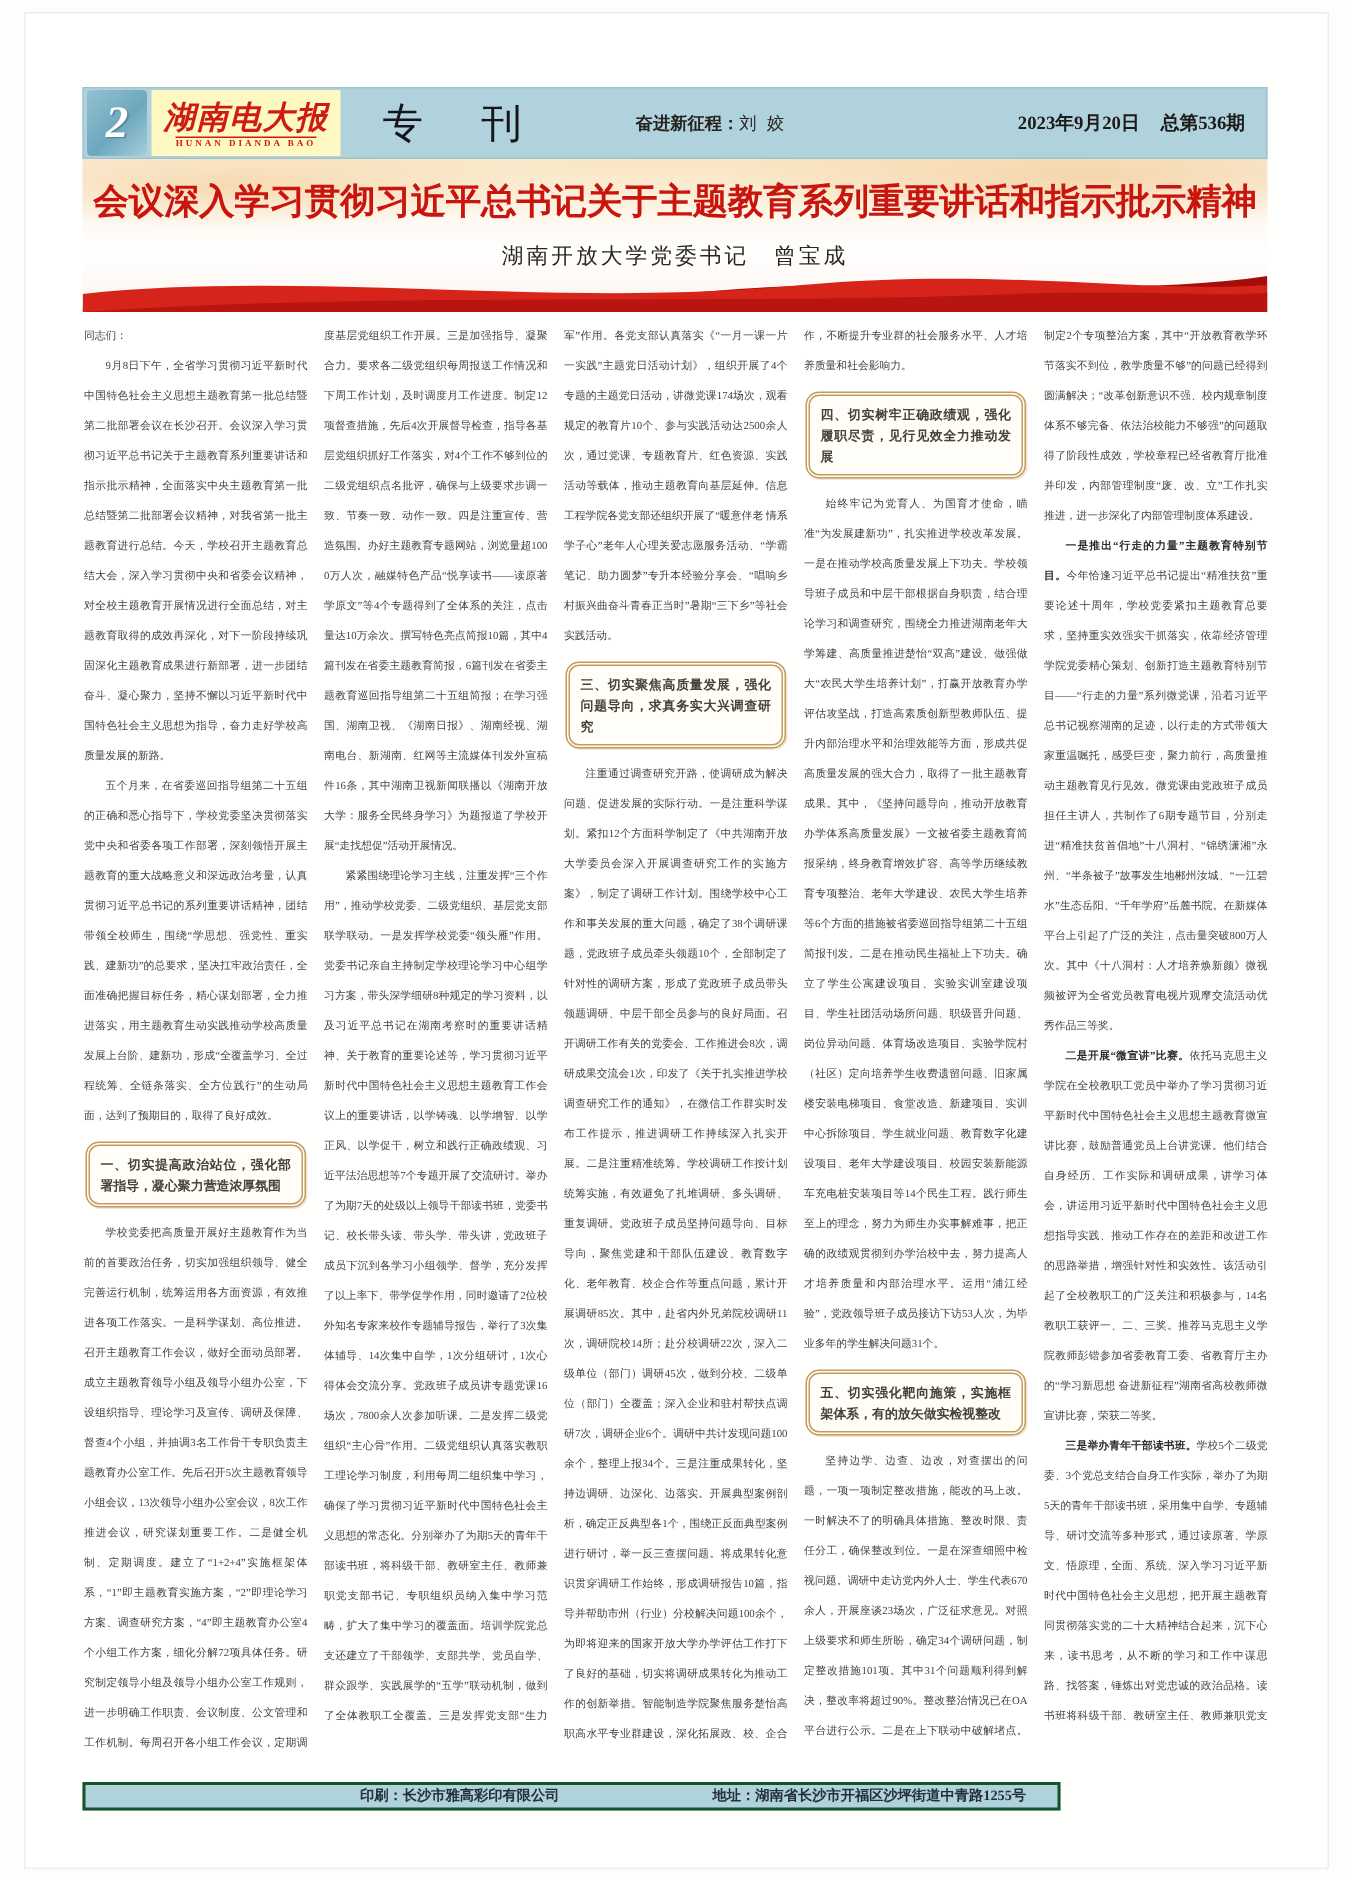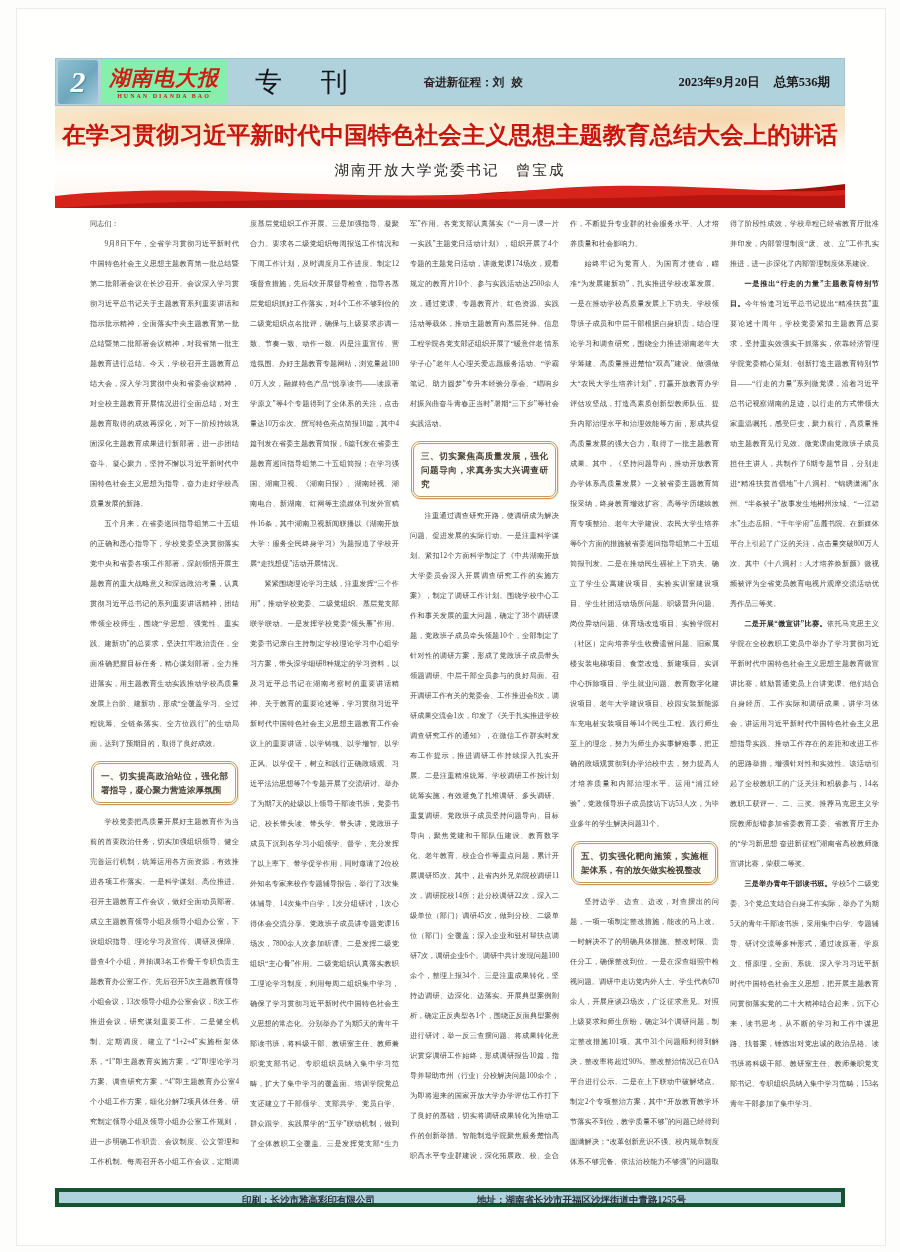--- a/index.html
+++ b/index.html
@@ -20,40 +20,40 @@
     display:flex;align-items:center;box-sizing:border-box;
   }
   .pagenum-tile{
     width:40px;height:44px;margin-left:2px;border-radius:3px;
     background:linear-gradient(135deg,#93c1d2 0%,#6ea7bd 55%,#a6cedd 100%);
     color:#ffffff;font-size:30px;font-weight:bold;font-style:italic;
     display:flex;align-items:center;justify-content:center;
     text-shadow:1px 1px 1px #4d8196;flex:0 0 auto;
   }
   .masthead-box{
-    background:#86efac;height:42px;margin-left:3px;padding:2px 8px 0 8px;
+    background:#fef9c3;height:42px;margin-left:3px;padding:2px 8px 0 8px;
     display:flex;flex-direction:column;align-items:center;justify-content:center;flex:0 0 auto;
   }
   .masthead-cn{
     color:#cf1c12;font-size:21px;font-weight:bold;font-style:italic;
     letter-spacing:1px;line-height:23px;white-space:nowrap;
   }
   .masthead-en{
     color:#cf1c12;font-size:6px;font-weight:bold;letter-spacing:2px;
     border-top:1px solid #cf1c12;padding-top:1px;margin-top:1px;white-space:nowrap;
   }
   .edition{
     font-size:27px;color:#15161a;letter-spacing:16px;margin-left:28px;
     font-weight:400;white-space:nowrap;flex:0 0 auto;
   }
   .editor{
     font-size:11.5px;color:#272220;font-weight:bold;margin-left:60px;
     white-space:nowrap;flex:0 0 auto;
   }
-  .editor .editor-name{font-weight:bold;letter-spacing:2px;}
+  .editor .editor-name{font-weight:normal;letter-spacing:2px;}
   .issue-info{
     margin-left:auto;margin-right:14px;font-size:12.5px;font-weight:bold;
     color:#1d1b19;white-space:nowrap;
   }
   .issue-info span{margin-left:14px;}
   
   .title-banner{
     position:absolute;left:55px;top:106px;width:790px;height:102px;
     background:
       radial-gradient(ellipse 300px 40px at 12% 18%, rgba(244,200,140,.55), rgba(244,200,140,0) 70%),
@@ -70,36 +70,36 @@
   .article-byline{
     margin-top:11px;text-align:center;color:#2a2520;font-size:14.5px;
     letter-spacing:2px;font-weight:500;
   }
   .ribbon{position:absolute;left:0;bottom:0;width:790px;height:30px;display:block;}
   
   .article-columns{
     position:absolute;left:56px;top:214px;width:789px;height:958px;
     column-count:5;column-gap:11px;column-fill:auto;
     font-size:7.2px;line-height:20px;color:#3f3f3f;
-    text-align:justify;overflow:hidden;margin-left:34px;
+    text-align:justify;overflow:hidden;
   }
   .para{margin:0;text-indent:2em;word-break:break-all;}
   .para.noindent{text-indent:0;}
   .para b{color:#2e2c2a;}
   .sec-head{
     border:3px double #c49a5e;border-radius:9px;
     margin:7px 1px;padding:5px 7px;
     font-size:8.6px;line-height:14px;font-weight:bold;color:#4a4238;
     text-indent:0;break-inside:avoid;background:#fffdf8;
     box-shadow:1px 1px 0 rgba(196,154,94,.25);
   }
   
   .footer-bar{
-    position:absolute;left:55px;top:1188px;width:790px;height:19px;
-    background:#b0d2dc;border:4px solid #14532d;box-sizing:border-box;
+    position:absolute;left:55px;top:1188px;width:652px;height:19px;
+    background:#b0d2dc;border:2px solid #14532d;box-sizing:border-box;
     font-size:9.5px;color:#26303a;font-weight:bold;line-height:17px;
   }
   .footer-print{position:absolute;left:183px;top:0;}
   .footer-address{position:absolute;left:418px;top:0;text-align:center;}
 </style>
 </head>
 <body>
 
 <div class="sheet-edge"></div>
 
@@ -108,38 +108,39 @@
   <div class="masthead-box">
     <div class="masthead-cn">湖南电大报</div>
     <div class="masthead-en">HUNAN DIANDA BAO</div>
   </div>
   <div class="edition">专 刊</div>
   <div class="editor"><span>奋进新征程：</span><span class="editor-name">刘 姣</span></div>
   <div class="issue-info"><span>2023年9月20日</span><span>总第536期</span></div>
 </div>
 
 <div class="title-banner">
-  <div class="article-title">在学习贯彻习近平新时代中国特色社会主义思想主题教育总结大会上的讲话</div>
+  <div class="article-title">会议深入学习贯彻习近平总书记关于主题教育系列重要讲话和指示批示精神</div>
   <div class="article-byline">湖南开放大学党委书记　曾宝成</div>
   <svg class="ribbon" viewBox="0 0 790 30" preserveAspectRatio="none">
     <path d="M0,26 C120,6 260,30 420,16 C560,4 680,22 790,6 L790,30 L0,30 Z" fill="#a50d08"></path>
     <path d="M0,18 C150,2 320,28 480,12 C610,0 710,18 790,12 L790,30 L0,30 Z" fill="#d7241a"></path>
     <path d="M0,30 C200,16 420,26 620,18 C700,15 760,20 790,17 L790,30 Z" fill="#b81410"></path>
   </svg>
 </div>
 
 <div class="article-columns">
     <p class="para noindent">同志们：</p>
     <p class="para">9月8日下午，全省学习贯彻习近平新时代中国特色社会主义思想主题教育第一批总结暨第二批部署会议在长沙召开。会议深入学习贯彻习近平总书记关于主题教育系列重要讲话和指示批示精神，全面落实中央主题教育第一批总结暨第二批部署会议精神，对我省第一批主题教育进行总结。今天，学校召开主题教育总结大会，深入学习贯彻中央和省委会议精神，对全校主题教育开展情况进行全面总结，对主题教育取得的成效再深化，对下一阶段持续巩固深化主题教育成果进行新部署，进一步团结奋斗、凝心聚力，坚持不懈以习近平新时代中国特色社会主义思想为指导，奋力走好学校高质量发展的新路。</p>
     <p class="para">五个月来，在省委巡回指导组第二十五组的正确和悉心指导下，学校党委坚决贯彻落实党中央和省委各项工作部署，深刻领悟开展主题教育的重大战略意义和深远政治考量，认真贯彻习近平总书记的系列重要讲话精神，团结带领全校师生，围绕“学思想、强党性、重实践、建新功”的总要求，坚决扛牢政治责任，全面准确把握目标任务，精心谋划部署，全力推进落实，用主题教育生动实践推动学校高质量发展上台阶、建新功，形成“全覆盖学习、全过程统筹、全链条落实、全方位践行”的生动局面，达到了预期目的，取得了良好成效。</p>
     <div class="sec-head">一、切实提高政治站位，强化部署指导，凝心聚力营造浓厚氛围</div>
     <p class="para">学校党委把高质量开展好主题教育作为当前的首要政治任务，切实加强组织领导、健全完善运行机制，统筹运用各方面资源，有效推进各项工作落实。一是科学谋划、高位推进。召开主题教育工作会议，做好全面动员部署。成立主题教育领导小组及领导小组办公室，下设组织指导、理论学习及宣传、调研及保障、督查4个小组，并抽调3名工作骨干专职负责主题教育办公室工作。先后召开5次主题教育领导小组会议，13次领导小组办公室会议，8次工作推进会议，研究谋划重要工作。二是健全机制、定期调度。建立了“1+2+4”实施框架体系，“1”即主题教育实施方案，“2”即理论学习方案、调查研究方案，“4”即主题教育办公室4个小组工作方案，细化分解72项具体任务。研究制定领导小组及领导小组办公室工作规则，进一步明确工作职责、会议制度、公文管理和工作机制。每周召开各小组工作会议，定期调度基层党组织工作开展。三是加强指导、凝聚合力。要求各二级党组织每周报送工作情况和下周工作计划，及时调度月工作进度。制定12项督查措施，先后4次开展督导检查，指导各基层党组织抓好工作落实，对4个工作不够到位的二级党组织点名批评，确保与上级要求步调一致、节奏一致、动作一致。四是注重宣传、营造氛围。办好主题教育专题网站，浏览量超1000万人次，融媒特色产品“悦享读书——读原著学原文”等4个专题得到了全体系的关注，点击量达10万余次。撰写特色亮点简报10篇，其中4篇刊发在省委主题教育简报，6篇刊发在省委主题教育巡回指导组第二十五组简报；在学习强国、湖南卫视、《湖南日报》、湖南经视、湖南电台、新湖南、红网等主流媒体刊发外宣稿件16条，其中湖南卫视新闻联播以《湖南开放大学：服务全民终身学习》为题报道了学校开展“走找想促”活动开展情况。</p>
     <p class="para">紧紧围绕理论学习主线，注重发挥“三个作用”，推动学校党委、二级党组织、基层党支部联学联动。一是发挥学校党委“领头雁”作用。党委书记亲自主持制定学校理论学习中心组学习方案，带头深学细研8种规定的学习资料，以及习近平总书记在湖南考察时的重要讲话精神、关于教育的重要论述等，学习贯彻习近平新时代中国特色社会主义思想主题教育工作会议上的重要讲话，以学铸魂、以学增智、以学正风、以学促干，树立和践行正确政绩观、习近平法治思想等7个专题开展了交流研讨。举办了为期7天的处级以上领导干部读书班，党委书记、校长带头读、带头学、带头讲，党政班子成员下沉到各学习小组领学、督学，充分发挥了以上率下、带学促学作用，同时邀请了2位校外知名专家来校作专题辅导报告，举行了3次集体辅导、14次集中自学，1次分组研讨，1次心得体会交流分享。党政班子成员讲专题党课16场次，7800余人次参加听课。二是发挥二级党组织“主心骨”作用。二级党组织认真落实教职工理论学习制度，利用每周二组织集中学习，确保了学习贯彻习近平新时代中国特色社会主义思想的常态化。分别举办了为期5天的青年干部读书班，将科级干部、教研室主任、教师兼职党支部书记、专职组织员纳入集中学习范畴，扩大了集中学习的覆盖面。培训学院党总支还建立了干部领学、支部共学、党员自学、群众跟学、实践展学的“五学”联动机制，做到了全体教职工全覆盖。三是发挥党支部“生力军”作用。各党支部认真落实《“一月一课一片一实践”主题党日活动计划》，组织开展了4个专题的主题党日活动，讲微党课174场次，观看规定的教育片10个、参与实践活动达2500余人次，通过党课、专题教育片、红色资源、实践活动等载体，推动主题教育向基层延伸。信息工程学院各党支部还组织开展了“暖意伴老 情系学子心”老年人心理关爱志愿服务活动、“学霸笔记、助力圆梦”专升本经验分享会、“唱响乡村振兴曲奋斗青春正当时”暑期“三下乡”等社会实践活动。</p>
     <div class="sec-head">三、切实聚焦高质量发展，强化问题导向，求真务实大兴调查研究</div>
     <p class="para">注重通过调查研究开路，使调研成为解决问题、促进发展的实际行动。一是注重科学谋划。紧扣12个方面科学制定了《中共湖南开放大学委员会深入开展调查研究工作的实施方案》，制定了调研工作计划。围绕学校中心工作和事关发展的重大问题，确定了38个调研课题，党政班子成员牵头领题10个，全部制定了针对性的调研方案，形成了党政班子成员带头领题调研、中层干部全员参与的良好局面。召开调研工作有关的党委会、工作推进会8次，调研成果交流会1次，印发了《关于扎实推进学校调查研究工作的通知》，在微信工作群实时发布工作提示，推进调研工作持续深入扎实开展。二是注重精准统筹。学校调研工作按计划统筹实施，有效避免了扎堆调研、多头调研、重复调研。党政班子成员坚持问题导向、目标导向，聚焦党建和干部队伍建设、教育数字化、老年教育、校企合作等重点问题，累计开展调研85次。其中，赴省内外兄弟院校调研11次，调研院校14所；赴分校调研22次，深入二级单位（部门）调研45次，做到分校、二级单位（部门）全覆盖；深入企业和驻村帮扶点调研7次，调研企业6个。调研中共计发现问题100余个，整理上报34个。三是注重成果转化，坚持边调研、边深化、边落实。开展典型案例剖析，确定正反典型各1个，围绕正反面典型案例进行研讨，举一反三查摆问题。将成果转化意识贯穿调研工作始终，形成调研报告10篇，指导并帮助市州（行业）分校解决问题100余个，为即将迎来的国家开放大学办学评估工作打下了良好的基础，切实将调研成果转化为推动工作的创新举措。智能制造学院聚焦服务楚怡高职高水平专业群建设，深化拓展政、校、企合作，不断提升专业群的社会服务水平、人才培养质量和社会影响力。</p>
+    <div class="sec-head">四、切实树牢正确政绩观，强化履职尽责，见行见效全力推动发展</div>
     <p class="para">始终牢记为党育人、为国育才使命，瞄准“为发展建新功”，扎实推进学校改革发展。一是在推动学校高质量发展上下功夫。学校领导班子成员和中层干部根据自身职责，结合理论学习和调查研究，围绕全力推进湖南老年大学筹建、高质量推进楚怡“双高”建设、做强做大“农民大学生培养计划”，打赢开放教育办学评估攻坚战，打造高素质创新型教师队伍、提升内部治理水平和治理效能等方面，形成共促高质量发展的强大合力，取得了一批主题教育成果。其中，《坚持问题导向，推动开放教育办学体系高质量发展》一文被省委主题教育简报采纳，终身教育增效扩容、高等学历继续教育专项整治、老年大学建设、农民大学生培养等6个方面的措施被省委巡回指导组第二十五组简报刊发。二是在推动民生福祉上下功夫。确立了学生公寓建设项目、实验实训室建设项目、学生社团活动场所问题、职级晋升问题、岗位异动问题、体育场改造项目、实验学院村（社区）定向培养学生收费遗留问题、旧家属楼安装电梯项目、食堂改造、新建项目、实训中心拆除项目、学生就业问题、教育数字化建设项目、老年大学建设项目、校园安装新能源车充电桩安装项目等14个民生工程。践行师生至上的理念，努力为师生办实事解难事，把正确的政绩观贯彻到办学治校中去，努力提高人才培养质量和内部治理水平。运用“浦江经验”，党政领导班子成员接访下访53人次，为毕业多年的学生解决问题31个。</p>
     <div class="sec-head">五、切实强化靶向施策，实施框架体系，有的放矢做实检视整改</div>
     <p class="para">坚持边学、边查、边改，对查摆出的问题，一项一项制定整改措施，能改的马上改。一时解决不了的明确具体措施、整改时限、责任分工，确保整改到位。一是在深查细照中检视问题。调研中走访党内外人士、学生代表670余人，开展座谈23场次，广泛征求意见。对照上级要求和师生所盼，确定34个调研问题，制定整改措施101项。其中31个问题顺利得到解决，整改率将超过90%。整改整治情况已在OA平台进行公示。二是在上下联动中破解堵点。制定2个专项整治方案，其中“开放教育教学环节落实不到位，教学质量不够”的问题已经得到圆满解决；“改革创新意识不强、校内规章制度体系不够完备、依法治校能力不够强”的问题取得了阶段性成效，学校章程已经省教育厅批准并印发，内部管理制度“废、改、立”工作扎实推进，进一步深化了内部管理制度体系建设。</p>
     <p class="para"><b>一是推出“行走的力量”主题教育特别节目。</b>今年恰逢习近平总书记提出“精准扶贫”重要论述十周年，学校党委紧扣主题教育总要求，坚持重实效强实干抓落实，依靠经济管理学院党委精心策划、创新打造主题教育特别节目——“行走的力量”系列微党课，沿着习近平总书记视察湖南的足迹，以行走的方式带领大家重温嘱托，感受巨变，聚力前行，高质量推动主题教育见行见效。微党课由党政班子成员担任主讲人，共制作了6期专题节目，分别走进“精准扶贫首倡地”十八洞村、“锦绣潇湘”永州、“半条被子”故事发生地郴州汝城、“一江碧水”生态岳阳、“千年学府”岳麓书院。在新媒体平台上引起了广泛的关注，点击量突破800万人次。其中《十八洞村：人才培养焕新颜》微视频被评为全省党员教育电视片观摩交流活动优秀作品三等奖。</p>
     <p class="para"><b>二是开展“微宣讲”比赛。</b>依托马克思主义学院在全校教职工党员中举办了学习贯彻习近平新时代中国特色社会主义思想主题教育微宣讲比赛，鼓励普通党员上台讲党课。他们结合自身经历、工作实际和调研成果，讲学习体会，讲运用习近平新时代中国特色社会主义思想指导实践、推动工作存在的差距和改进工作的思路举措，增强针对性和实效性。该活动引起了全校教职工的广泛关注和积极参与，14名教职工获评一、二、三奖。推荐马克思主义学院教师彭锴参加省委教育工委、省教育厅主办的“学习新思想 奋进新征程”湖南省高校教师微宣讲比赛，荣获二等奖。</p>
     <p class="para"><b>三是举办青年干部读书班。</b>学校5个二级党委、3个党总支结合自身工作实际，举办了为期5天的青年干部读书班，采用集中自学、专题辅导、研讨交流等多种形式，通过读原著、学原文、悟原理，全面、系统、深入学习习近平新时代中国特色社会主义思想，把开展主题教育同贯彻落实党的二十大精神结合起来，沉下心来，读书思考，从不断的学习和工作中谋思路、找答案，锤炼出对党忠诚的政治品格。读书班将科级干部、教研室主任、教师兼职党支部书记、专职组织员纳入集中学习范畴，153名青年干部参加了集中学习。</p>
   </div>
 
 <div class="footer-bar">
   <span class="footer-print">印刷：长沙市雅高彩印有限公司</span>

